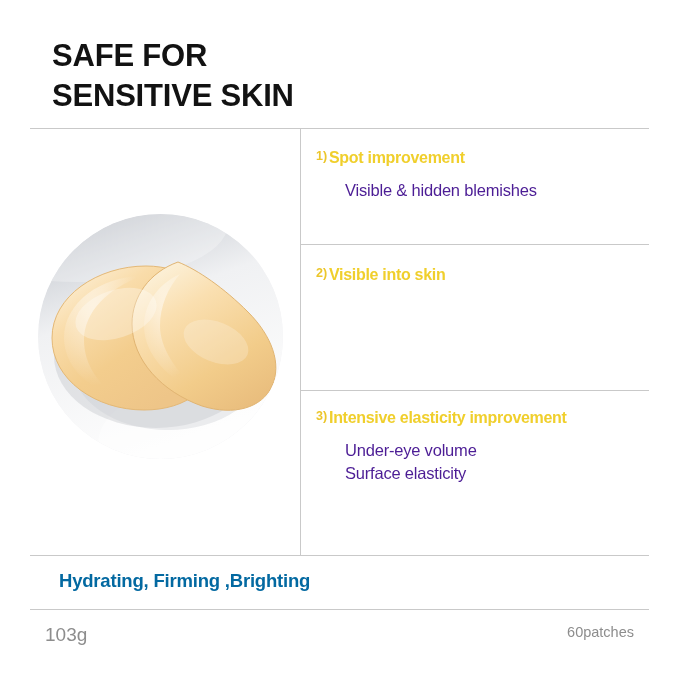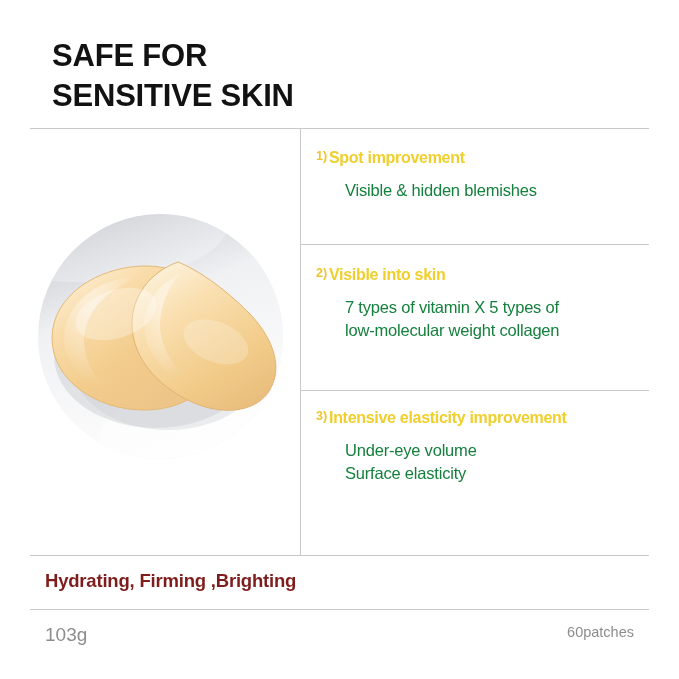--- a/index.html
+++ b/index.html
@@ -111,36 +111,36 @@
     line-height: 27px;
     letter-spacing: -0.3px;
     color: #f0cf2c;
   }
   .feature-body {
     margin-left: 45px;
     margin-top: 8px;
     font-family: "Liberation Sans", sans-serif;
     font-size: 16.5px;
     line-height: 23px;
-    color: #15803d;
+    color: #4c1d95;
     letter-spacing: -0.2px;
   }
   .feature-body .line { display: block; white-space: nowrap; }
 
   
   .tagline {
     position: absolute;
-    left: 45px;
+    left: 59px;
     top: 568px;
     font-family: "Liberation Sans", sans-serif;
     font-weight: bold;
     font-size: 18.5px;
     line-height: 26px;
     letter-spacing: -0.2px;
-    color: #7f1d1d;
+    color: #0369a1;
   }
 
   
   .footer-left {
     position: absolute;
     left: 45px;
     top: 624px;
     font-family: "Liberation Sans", sans-serif;
     font-size: 19px;
     color: #8d8d8d;
@@ -254,24 +254,20 @@
       <div class="feature-body">
         <span class="line">Visible &amp; hidden blemishes</span>
       </div>
     </div>
 
     <div class="feature feature-2">
       <div class="feature-head">
         <div class="marker">2)</div>
         <div class="headline">Visible into skin</div>
       </div>
-      <div class="feature-body">
-        <span class="line">7 types of vitamin X 5 types of</span>
-        <span class="line">low-molecular weight collagen</span>
-      </div>
     </div>
 
     <div class="feature feature-3">
       <div class="feature-head">
         <div class="marker">3)</div>
         <div class="headline">Intensive elasticity improvement</div>
       </div>
       <div class="feature-body">
         <span class="line">Under-eye volume</span>
         <span class="line">Surface elasticity</span>

